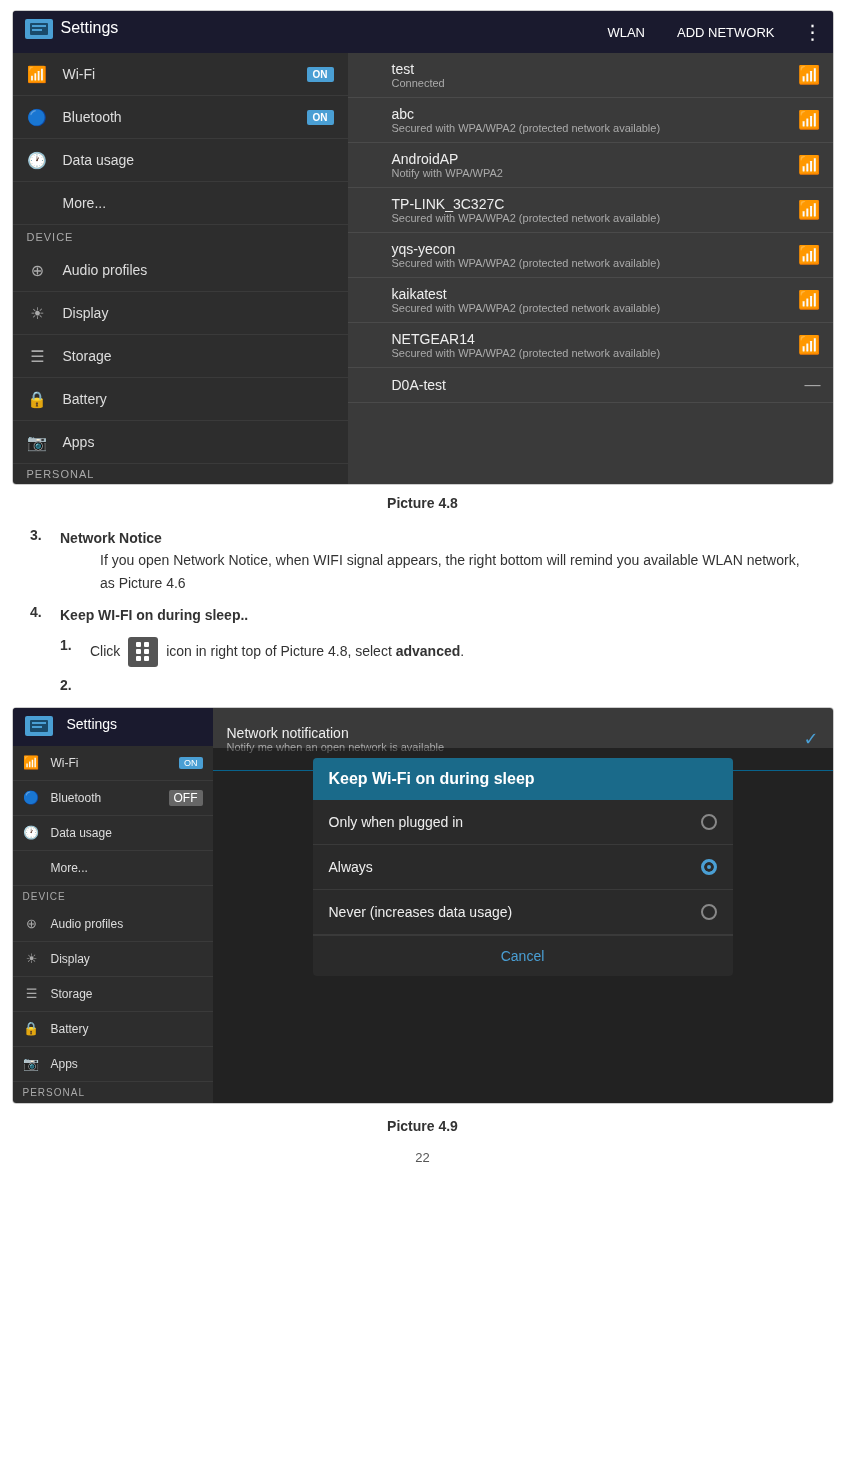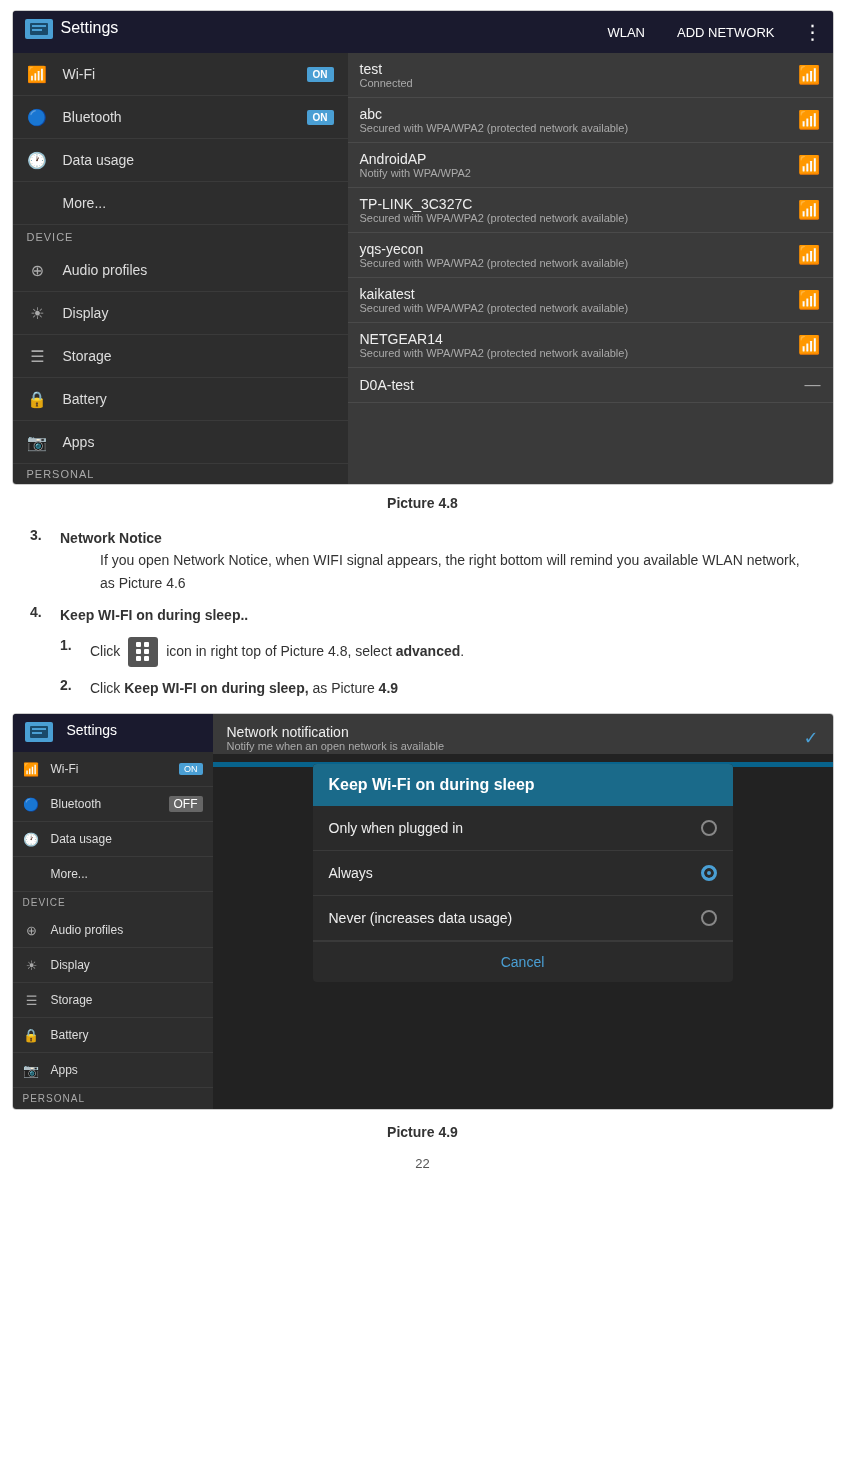--- a/index.html
+++ b/index.html
@@ -109,21 +109,21 @@
     }
 
     .network-item {
       display: flex;
       align-items: center;
       padding: 8px 12px;
       border-bottom: 1px solid #4a4a4a;
       cursor: pointer;
     }
 
-    .network-info { flex: 1; }
+    .network-info { flex: 1; margin-left: 32px; }
     .network-name { font-size: 14px; color: #eee; }
     .network-status { font-size: 11px; color: #aaa; }
 
     
     .caption {
       text-align: center;
       font-weight: bold;
       font-size: 14px;
       margin: 10px 0 16px 0;
     }
@@ -199,22 +199,22 @@
 
     .wifi-main-panel {
       flex: 1;
       background: #3a3a3a;
       position: relative;
     }
 
     .network-notification-row {
       display: flex;
       align-items: center;
-      padding: 10px 14px;
-      border-bottom: 5px solid #0ea5e9;
+      padding: 17px 14px;
+      border-bottom: 1px solid #0ea5e9;
     }
 
     .notif-info { flex: 1; }
     .notif-title { font-size: 14px; color: #eee; }
     .notif-sub { font-size: 11px; color: #aaa; }
     .notif-check { color: #4a9fd4; font-size: 18px; }
 
     .dialog-overlay {
       position: absolute;
       top: 40px;
@@ -509,26 +509,20 @@
             <div class="dot"></div>
         </div>
       </span>
       <span>icon in right top of Picture 4.8, select</span>
       <strong>advanced</strong><span>.</span>
     </div>
   </div>
 
   <div class="doc-item" style="margin-left:30px; margin-top:8px;">
     <div class="number">2.</div>
-    <div class="text">
-      <span>Click</span>
-      <strong>Keep WI-FI on during sleep,</strong>
-      <span>as Picture</span>
-      <strong>4.9</strong>
-    </div>
   </div>
 </div>
 
 <div class="screenshot2" style="margin-top:14px;">
 
   <div class="settings-sidebar2">
     <div class="settings-header" style="height:38px;">
       <div class="header-icon">
         <svg width="22" height="16" viewBox="0 0 22 16">
             <rect x="0" y="0" width="22" height="16" rx="2" fill="#4a9fd4"></rect>

